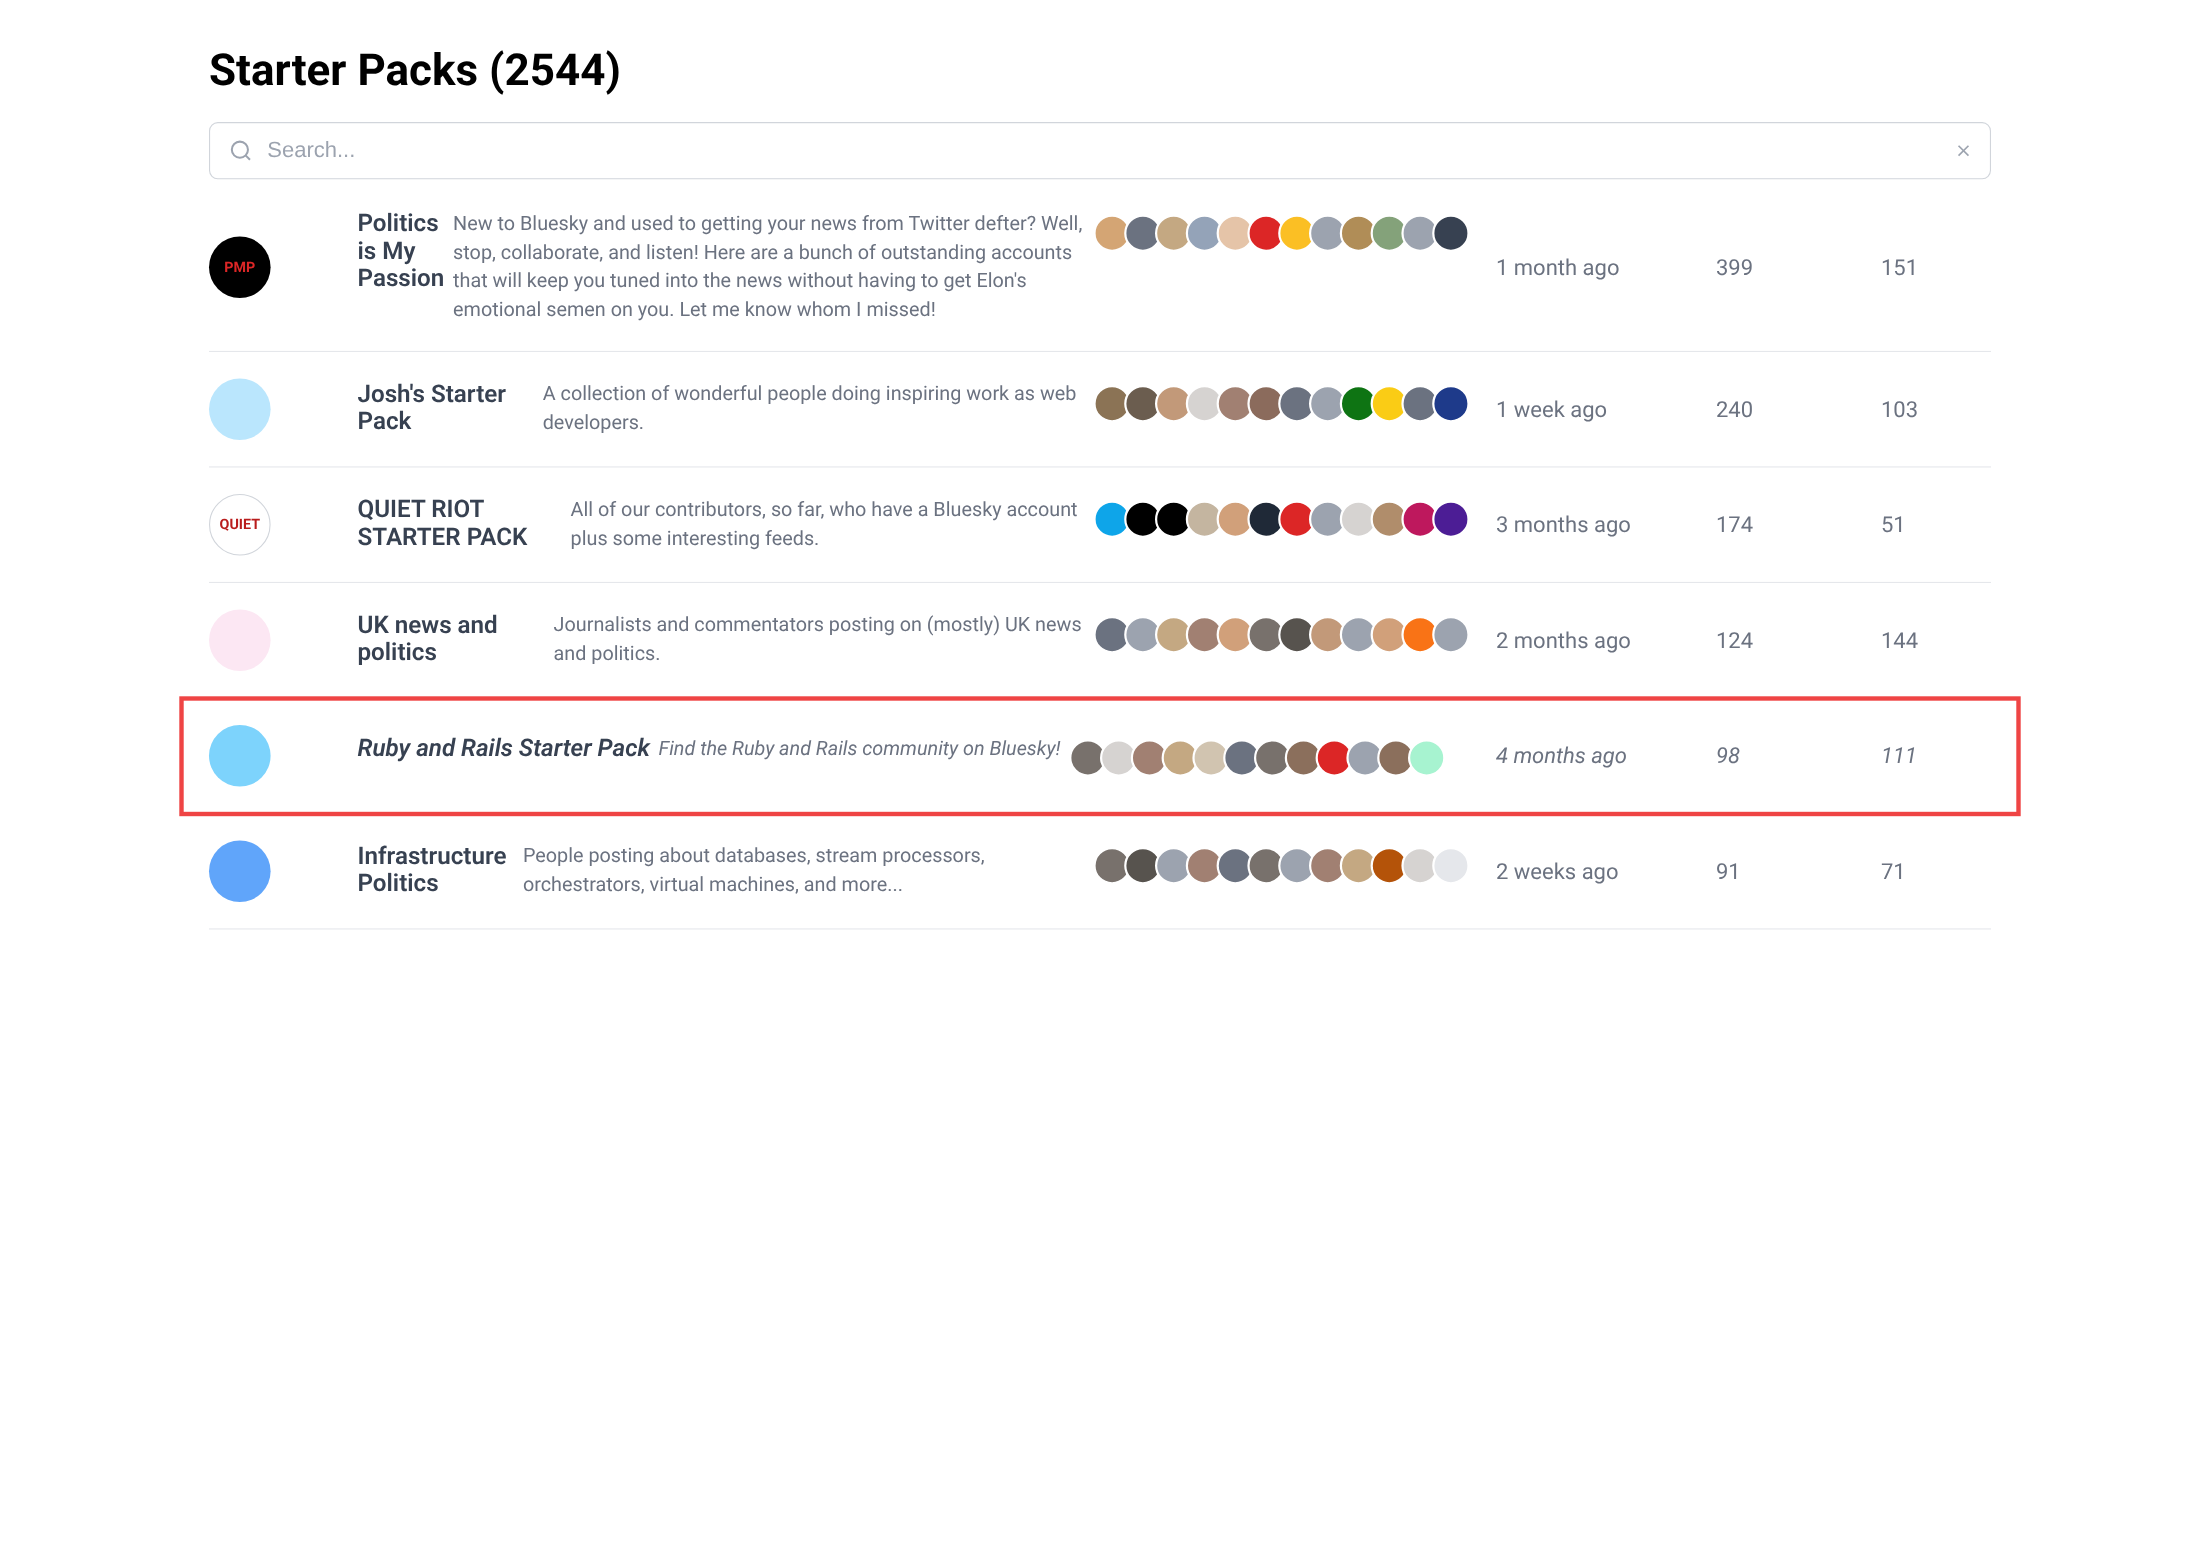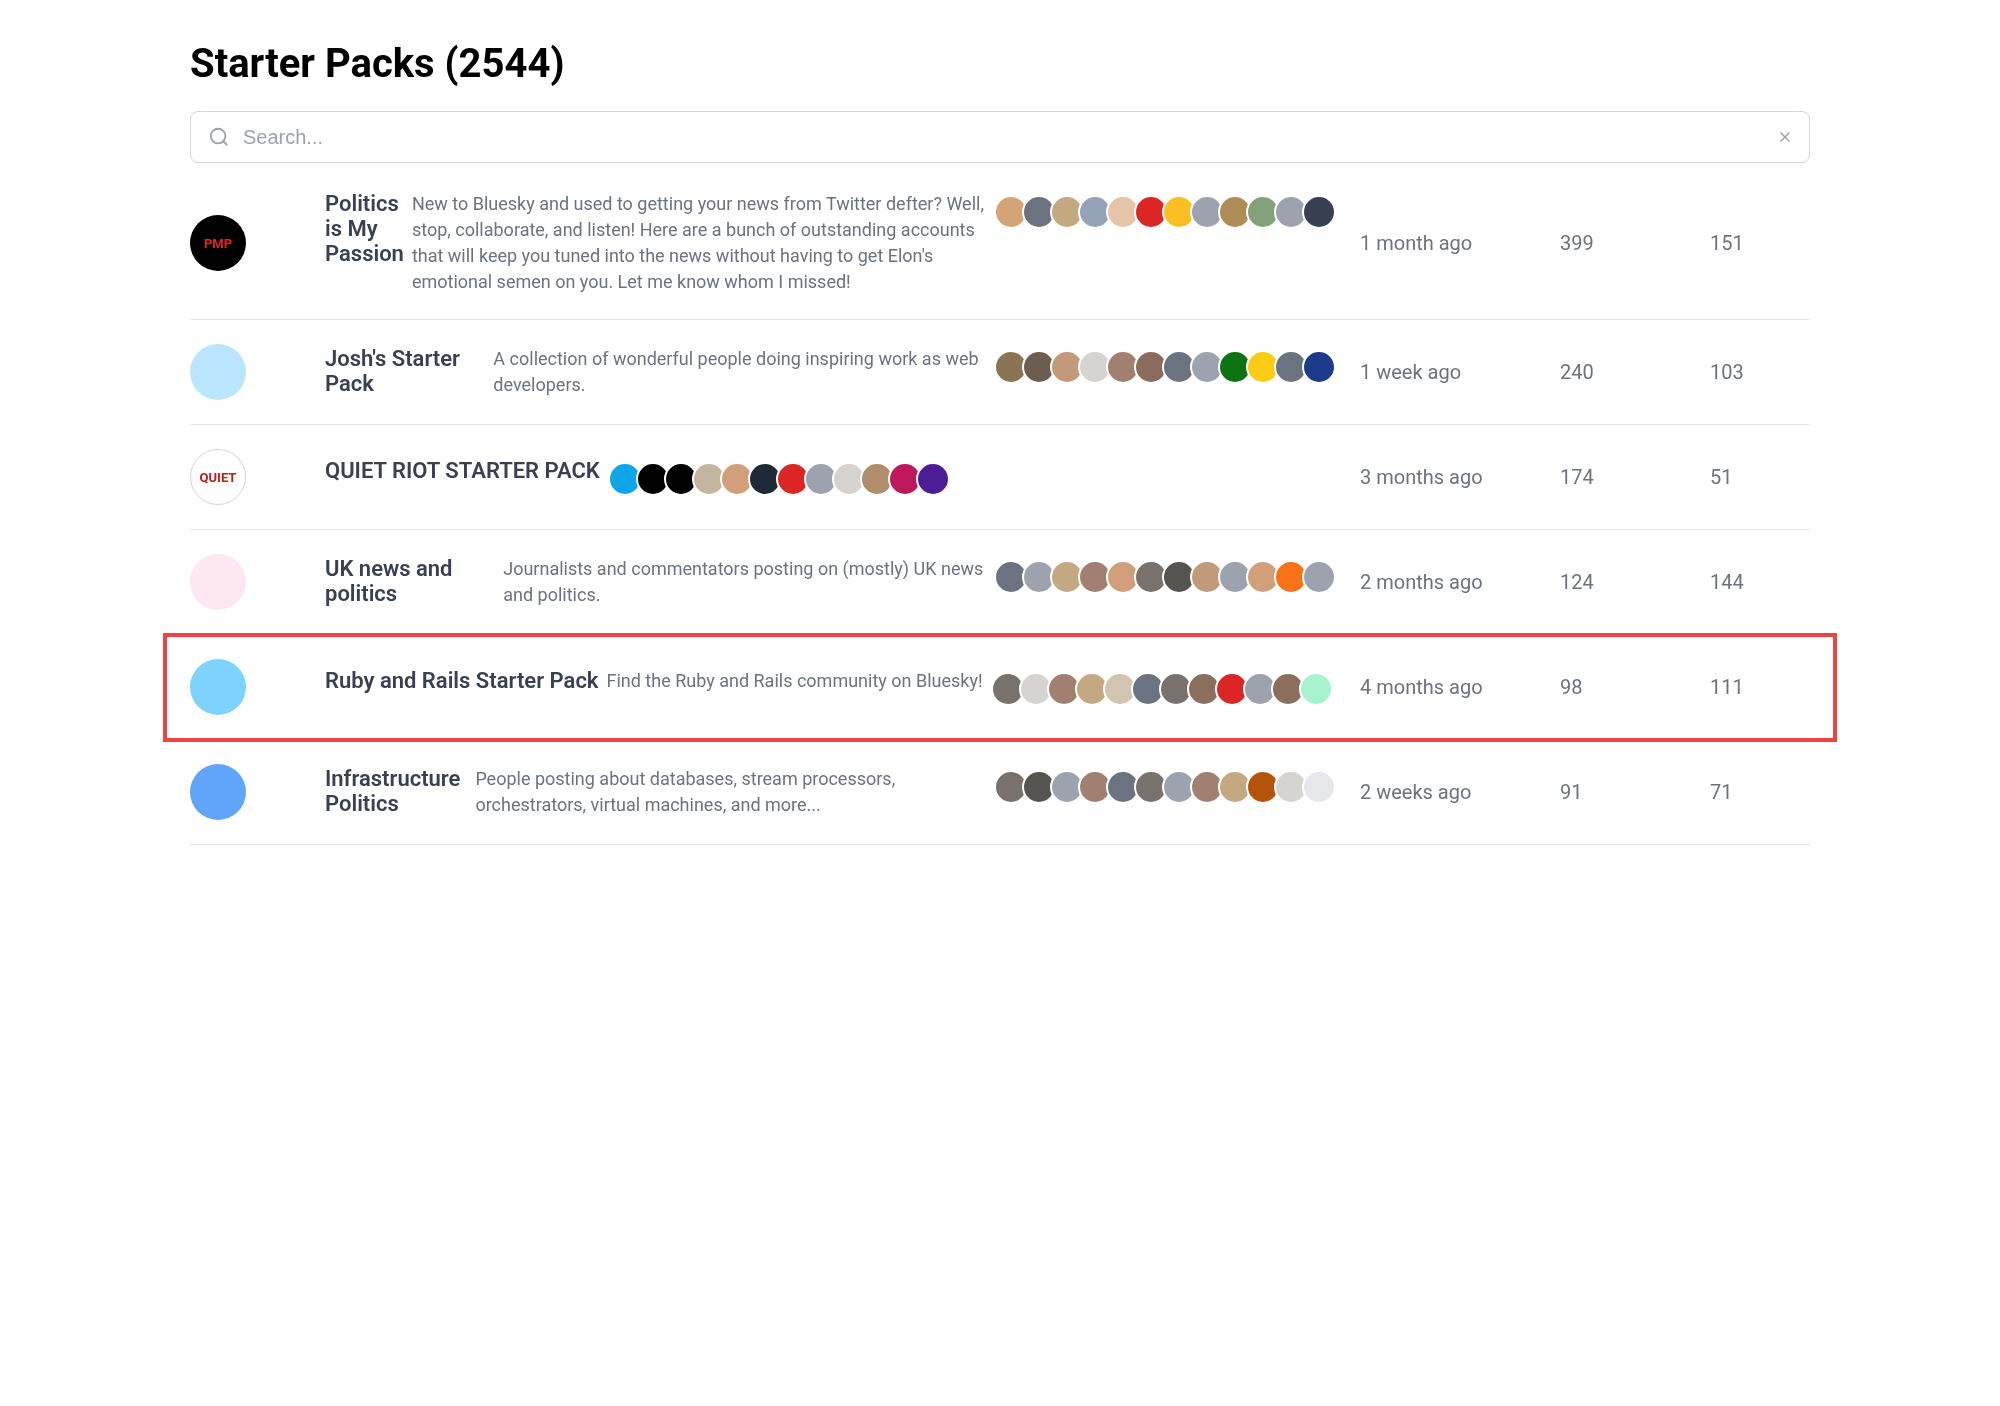--- a/index.html
+++ b/index.html
@@ -92,20 +92,21 @@
   position: relative;
 }
 .table-row.highlighted {
   outline: 4px solid #ef4444;
   outline-offset: -2px;
   margin-left: -25px;
   margin-right: -25px;
   padding-left: 25px;
   padding-right: 25px;
   grid-template-columns: 135px 1fr 200px 150px 100px;
+  font-style: italic;
 }
 .curator-avatar {
   width: 56px;
   height: 56px;
   border-radius: 50%;
   display: flex;
   align-items: center;
   justify-content: center;
   font-weight: 700;
   font-size: 13px;
@@ -224,20 +225,21 @@
           <div class="cell-text">1 week ago</div>
           <div class="cell-text">240</div>
           <div class="cell-text">103</div>
         </div>
         <div class="table-row">
           <div>
             <div class="curator-avatar" style="background: rgb(255, 255, 255); border: 1px solid rgb(209, 213, 219); color: rgb(185, 28, 28);">QUIET</div>
           </div>
           <div class="pack-name-cell">
             <div class="pack-title">QUIET RIOT STARTER PACK</div>
+            <div class="pack-desc">All of our contributors, so far, who have a Bluesky account plus some interesting feeds.</div>
             <div class="avatar-stack">
               <div class="stack-avatar" style="background: rgb(14, 165, 233);"></div>
               <div class="stack-avatar" style="background: rgb(0, 0, 0);"></div>
               <div class="stack-avatar" style="background: rgb(0, 0, 0);"></div>
               <div class="stack-avatar" style="background: rgb(196, 181, 160);"></div>
               <div class="stack-avatar" style="background: rgb(209, 160, 122);"></div>
               <div class="stack-avatar" style="background: rgb(31, 41, 55);"></div>
               <div class="stack-avatar" style="background: rgb(220, 38, 38);"></div>
               <div class="stack-avatar" style="background: rgb(156, 163, 175);"></div>
               <div class="stack-avatar" style="background: rgb(214, 211, 209);"></div>

